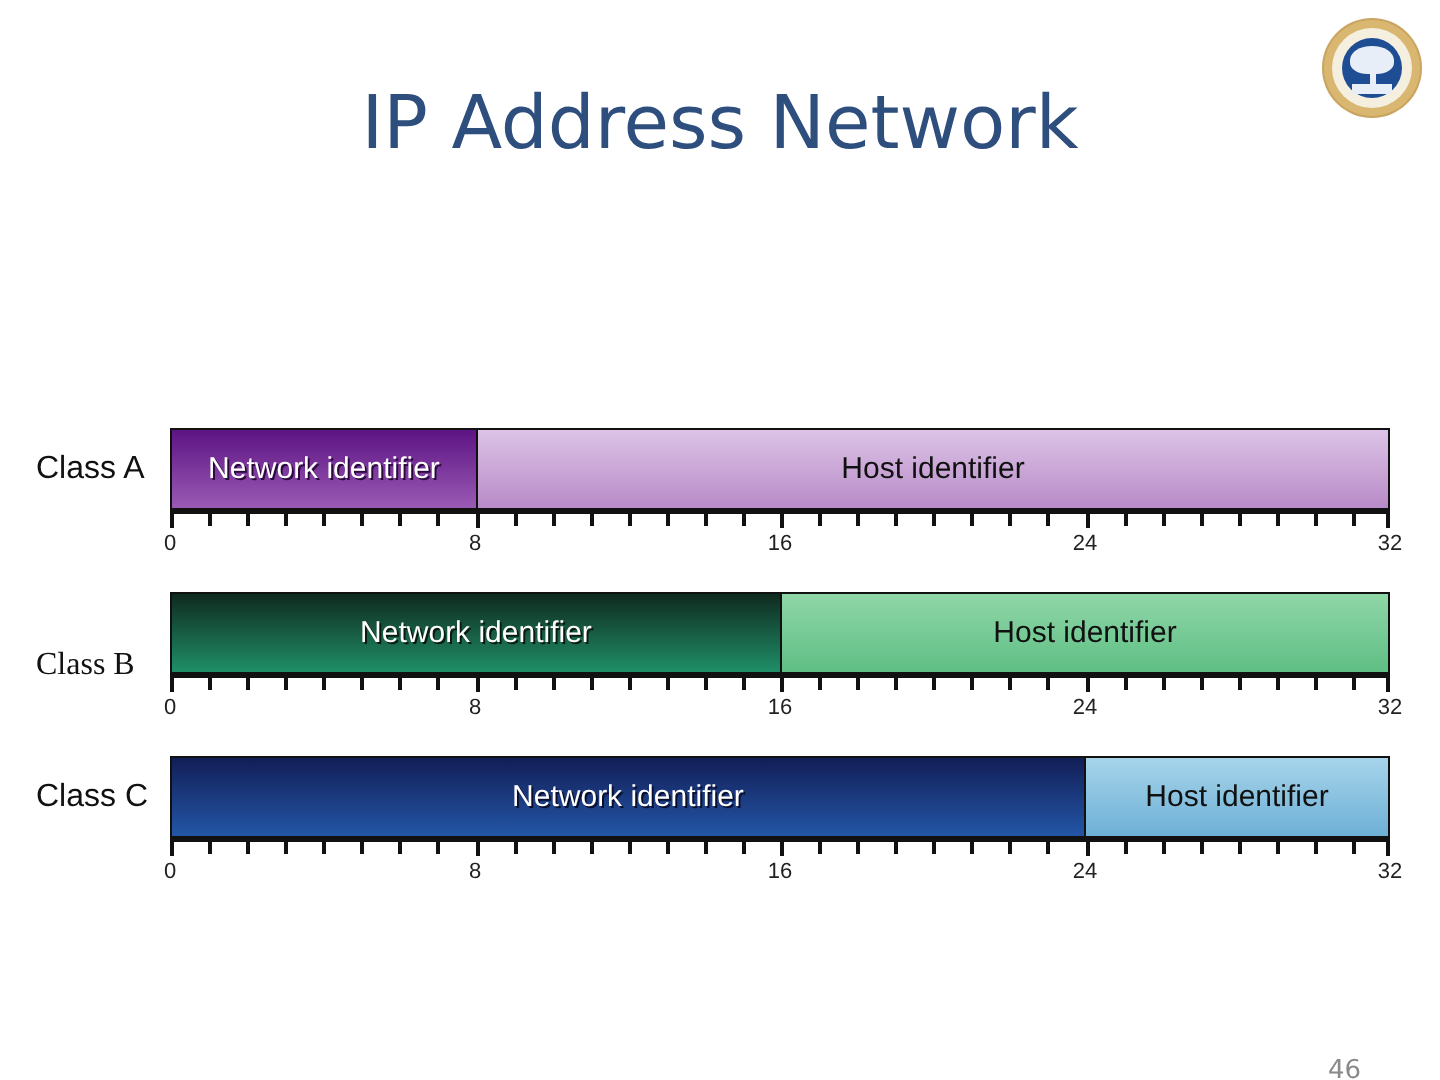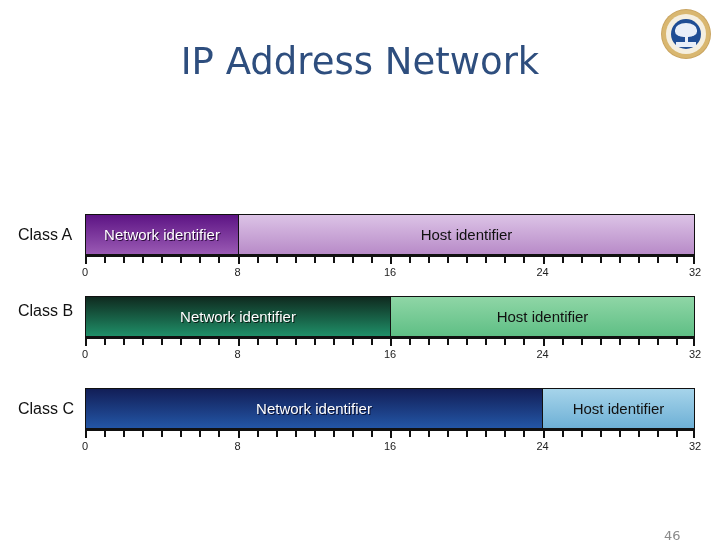--- a/index.html
+++ b/index.html
@@ -100,21 +100,21 @@
       <div class="tick major" style="left: 608px;"></div>
       <div class="tick-label" style="left: 0px;">0</div>
       <div class="tick-label" style="left: 152.5px;">8</div>
       <div class="tick-label" style="left: 305px;">16</div>
       <div class="tick-label" style="left: 457.5px;">24</div>
       <div class="tick-label" style="left: 610px;">32</div>
     </div>
 </div>
 
 <div class="row" style="top:296px;">
-  <div class="row-label" style="top:6px;">Class B</div>
+  <div class="row-label" style="top:28px;font-family:Liberation Serif, serif;">Class B</div>
   <div class="bar" style="top:0;">
     <div class="seg b-net" style="width:50%;">Network identifier</div>
     <div class="seg b-host" style="width:50%;">Host identifier</div>
   </div>
   <div class="axis" style="top:41px;">
       <div class="tick major" style="left: 0px;"></div>
       <div class="tick" style="left: 19.0625px;"></div>
       <div class="tick" style="left: 38.125px;"></div>
       <div class="tick" style="left: 57.1875px;"></div>
       <div class="tick" style="left: 76.25px;"></div>
@@ -147,21 +147,21 @@
       <div class="tick" style="left: 590.938px;"></div>
       <div class="tick major" style="left: 608px;"></div>
       <div class="tick-label" style="left: 0px;">0</div>
       <div class="tick-label" style="left: 152.5px;">8</div>
       <div class="tick-label" style="left: 305px;">16</div>
       <div class="tick-label" style="left: 457.5px;">24</div>
       <div class="tick-label" style="left: 610px;">32</div>
     </div>
 </div>
 
-<div class="row" style="top:388px;">
+<div class="row" style="top:378px;">
   <div class="row-label" style="top:12px;">Class C</div>
   <div class="bar" style="top:0;">
     <div class="seg c-net" style="width:75%;">Network identifier</div>
     <div class="seg c-host" style="width:25%;">Host identifier</div>
   </div>
   <div class="axis" style="top:41px;">
       <div class="tick major" style="left: 0px;"></div>
       <div class="tick" style="left: 19.0625px;"></div>
       <div class="tick" style="left: 38.125px;"></div>
       <div class="tick" style="left: 57.1875px;"></div>

